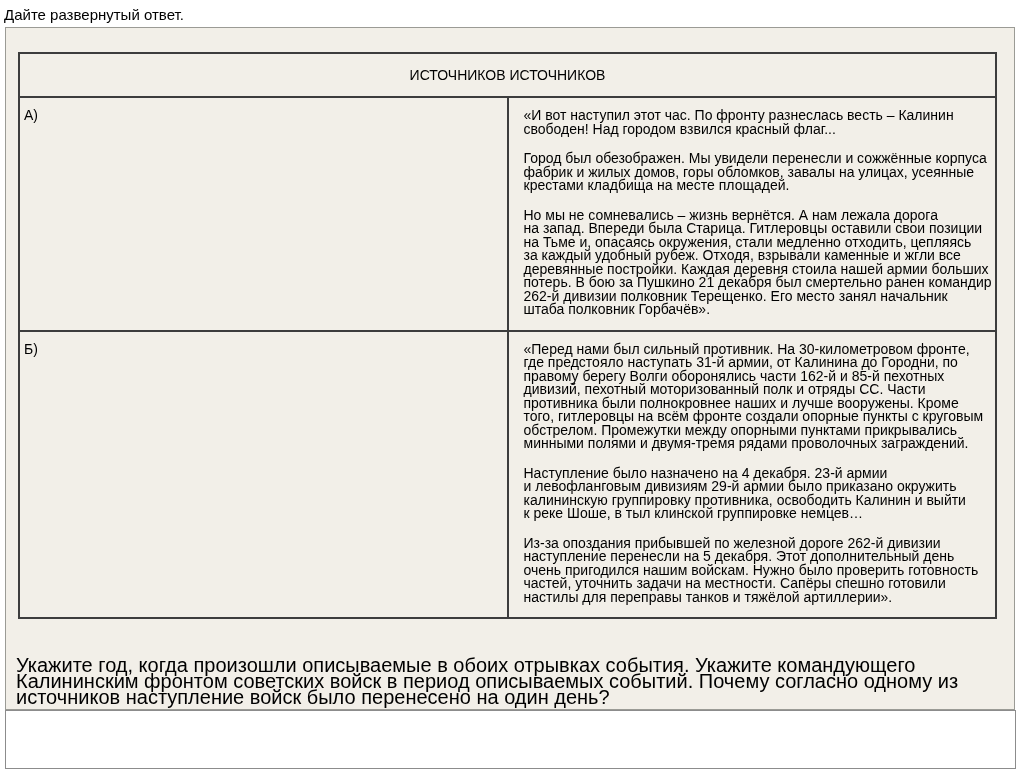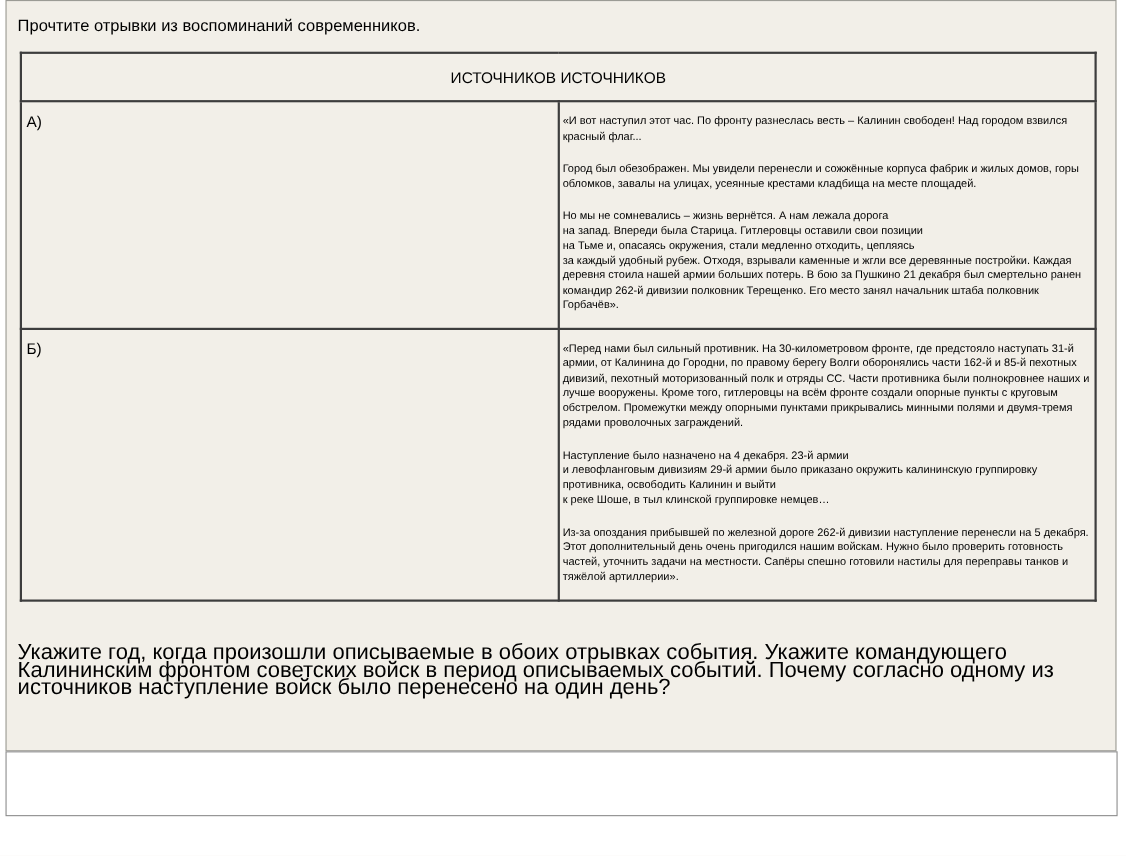--- a/index.html
+++ b/index.html
@@ -59,22 +59,22 @@
   }
   td.lbl{
     width:52px;
     vertical-align:top;
     padding:11px 4px;
     font-size:14px;
     line-height:13.5px;
   }
   td.content{
     vertical-align:top;
-    padding:11px 3px 13px 3px;
-    font-size:10px;
+    padding:11px 3px 13px 15px;
+    font-size:14px;
   }
   .cp{
     margin:0 0 16px 0;
     white-space:pre-line;
     line-height:13.5px;
   }
   .cp:last-child{margin-bottom:0;}
   .q{
     margin:38px 0 0 4px;
     font-size:20px;
@@ -87,24 +87,24 @@
     height:59px;
     background:var(--answer-bg);
     border:1px solid var(--answer-border);
   }
 </style>
 </head>
 <body>
 
 <div class="page-root">
 
+  <div class="prompt">Дайте развернутый ответ.</div>
 
   <div class="panel">
 
-    <p class="intro">Прочтите отрывки из воспоминаний современников.</p>
 
     <table class="sources">
       <thead>
         <tr>
           <th colspan="2">ИСТОЧНИКОВ ИСТОЧНИКОВ</th>
         </tr>
       </thead>
       <tbody>
         <tr>
           <td class="lbl">А)</td>

